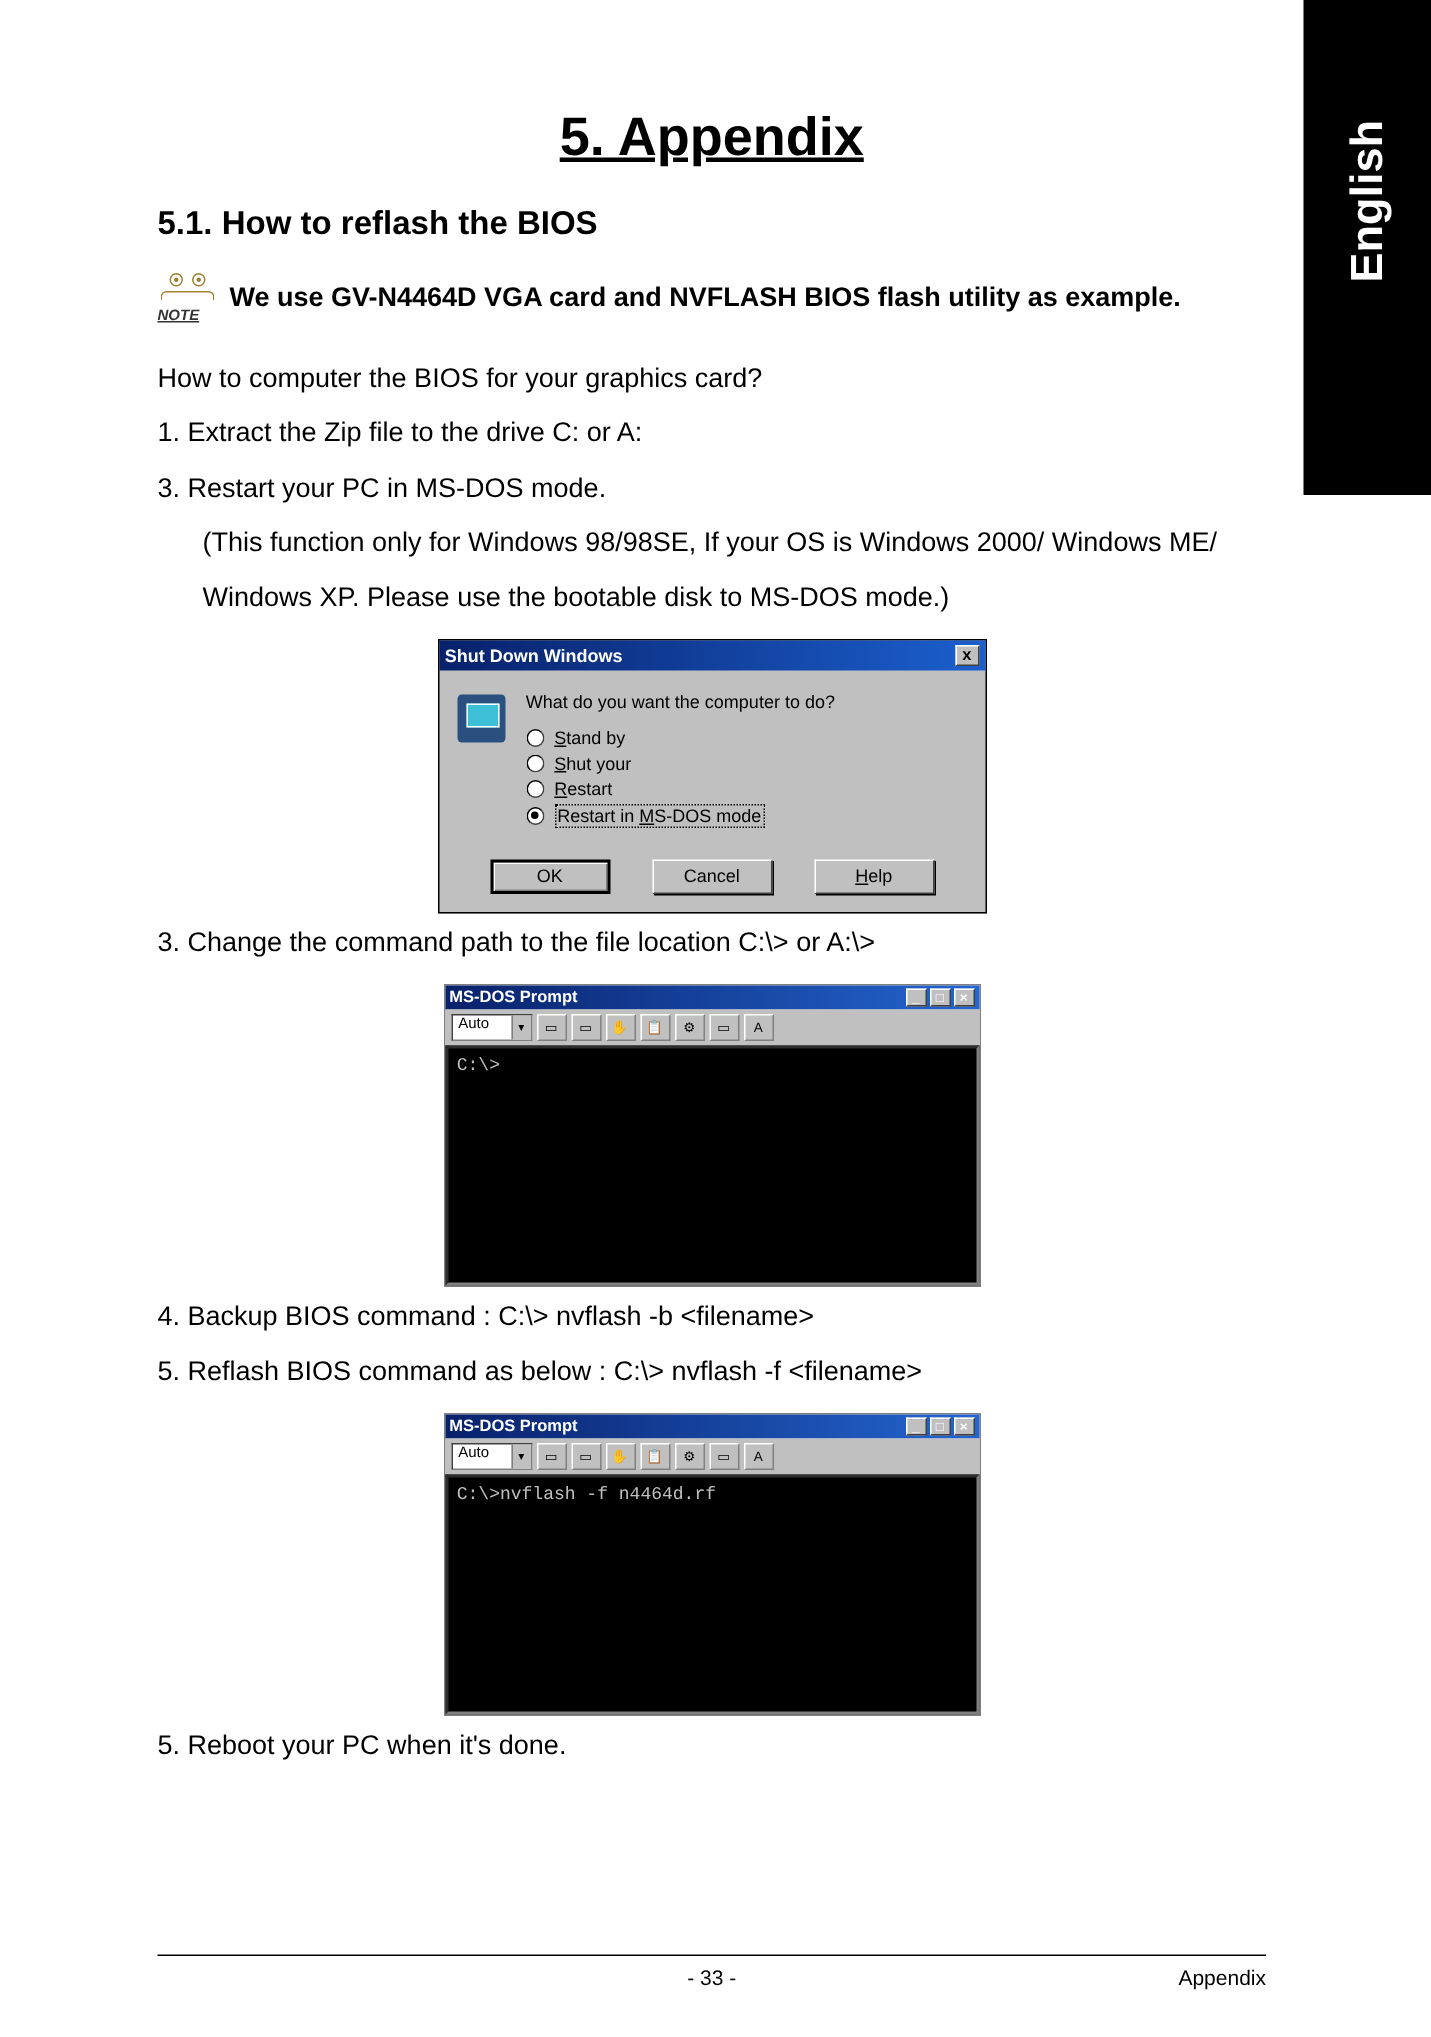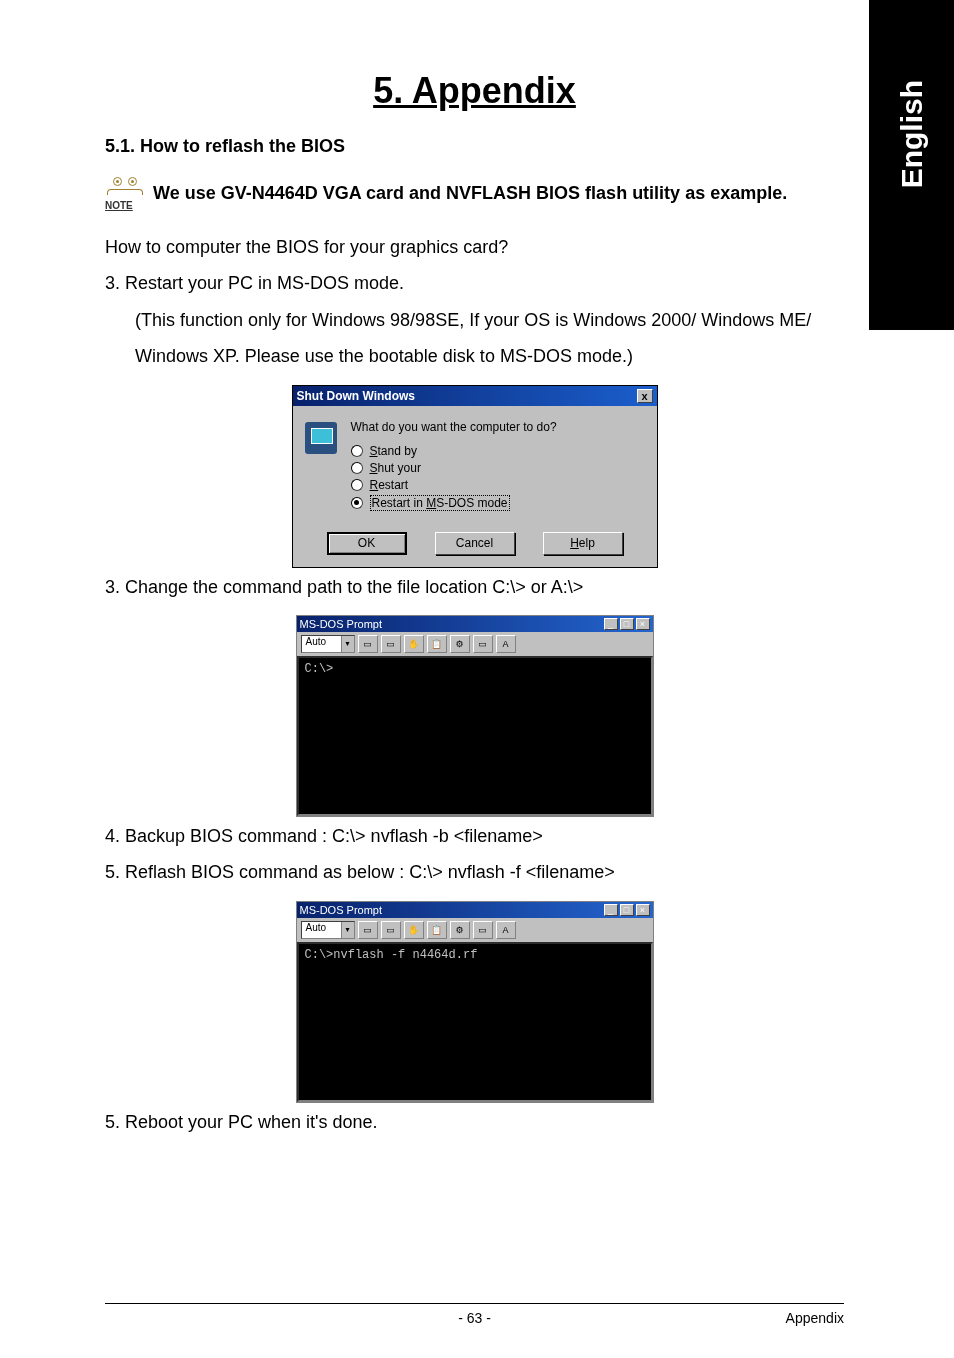--- a/index.html
+++ b/index.html
@@ -35,21 +35,21 @@
     color: #000;
   }
   .title {
     text-align: center;
     font-size: 36px;
     font-weight: bold;
     text-decoration: underline;
     margin-bottom: 24px;
   }
   .section-heading {
-    font-size: 18px;
+    font-size: 22px;
     font-weight: bold;
     margin-bottom: 20px;
   }
   .note-row {
     display: flex;
     align-items: center;
     gap: 8px;
     margin-bottom: 22px;
   }
   .note-icon {
@@ -63,21 +63,21 @@
     justify-content: center;
     gap: 6px;
   }
   .note-icon .eye {
     width: 9px; height: 9px; border-radius: 50%;
     border: 1px solid #a08030;
     position: relative;
   }
   .note-icon .eye::after { content:""; position:absolute; width:3px; height:3px; background:#a08030; border-radius:50%; top:2px; left:2px; }
   .note-icon .line1 { position:absolute; top:12px; left:2px; width:36px; height:6px; border:1px solid #a08030; border-radius:4px 4px 0 0; border-bottom:none; }
-  .note-icon .note-text { position:absolute; bottom:-2px; left:0; font-size:10px; font-weight:bold; color:#333; text-decoration: underline; }
+  .note-icon .note-text { position:absolute; bottom:-2px; left:0; font-size:10px; font-weight:bold; color:#333; text-decoration: underline; font-style: italic; }
   .note-strong {
     font-size: 18px;
     font-weight: bold;
   }
   .body-text {
     font-size: 18px;
     line-height: 1.8;
     margin-bottom: 4px;
   }
   .indent { padding-left: 30px; }
@@ -157,21 +157,21 @@
   
   .dos-win {
     width: 358px;
     border: 1px solid #808080;
     font-family: Tahoma, sans-serif;
   }
   .dos-title {
     background: linear-gradient(90deg, #08216b, #2465d0);
     color: #fff;
     font-size: 11px;
-    font-weight: normal;
+    font-weight: bold;
     padding: 2px 3px;
     display:flex; justify-content:space-between; align-items:flex-end;
   }
   .dos-title .wbtns { display:flex; gap:2px; }
   .wbtn { width:14px; height:12px; background:#c0c0c0; border:1px solid #fff; border-right-color:#404040; border-bottom-color:#404040; font-size:9px; line-height:10px; text-align:center; }
   .dos-toolbar {
     background: #c0c0c0;
     padding: 3px 4px;
     display:flex; gap: 3px; align-items:center;
   }
@@ -215,20 +215,21 @@
           <span class="eye"></span>
           <span class="eye"></span>
         </div>
       <div class="line1"></div>
       <span class="note-text">NOTE</span>
     </div>
     <span class="note-strong">We use GV-N4464D VGA card and NVFLASH BIOS flash utility as example.</span>
   </div>
 
   <p class="body-text">How to computer the BIOS for your graphics card?</p>
+  <p class="body-text">1.  Extract the Zip file to the drive C: or A:</p>
   <p class="body-text">3.  Restart your PC in MS-DOS mode.</p>
   <p class="body-text indent">(This function only for Windows 98/98SE, If your OS is Windows 2000/ Windows ME/</p>
   <p class="body-text indent">Windows XP. Please use the bootable disk to MS-DOS mode.)</p>
 
   <div class="img-block">
     <div class="dlg">
       <div class="dlg-title">
         <span>Shut Down Windows</span>
         <span class="dlg-close">x</span>
       </div>
@@ -326,16 +327,16 @@
   </div>
 
   <p class="body-text">5. Reboot your PC when it's done.</p>
 
 </div>
 
 <div class="footer">
   <hr>
   <div class="footer-row">
     <span style="width:80px"></span>
-    <span class="pg">- 63 -</span>
+    <span class="pg">- 33 -</span>
     <span style="width:80px; text-align:right">Appendix</span>
   </div>
 </div>
 
 </body></html>

